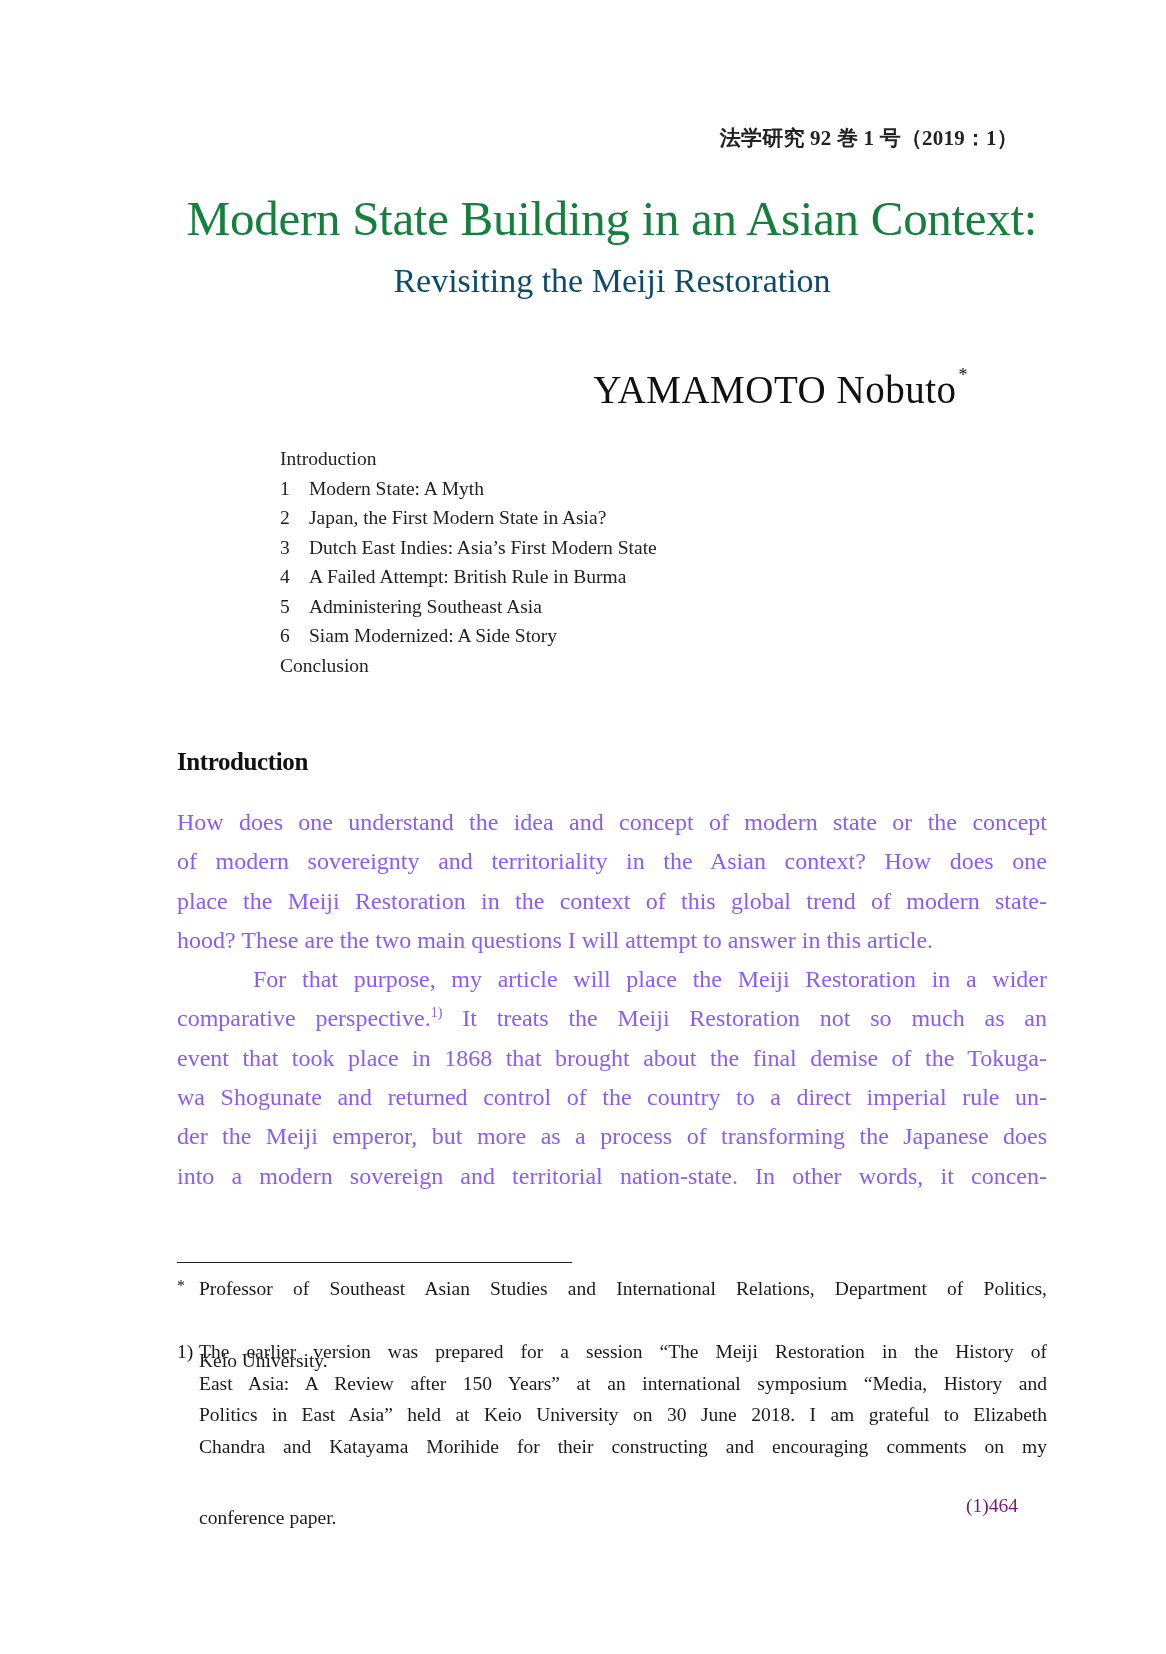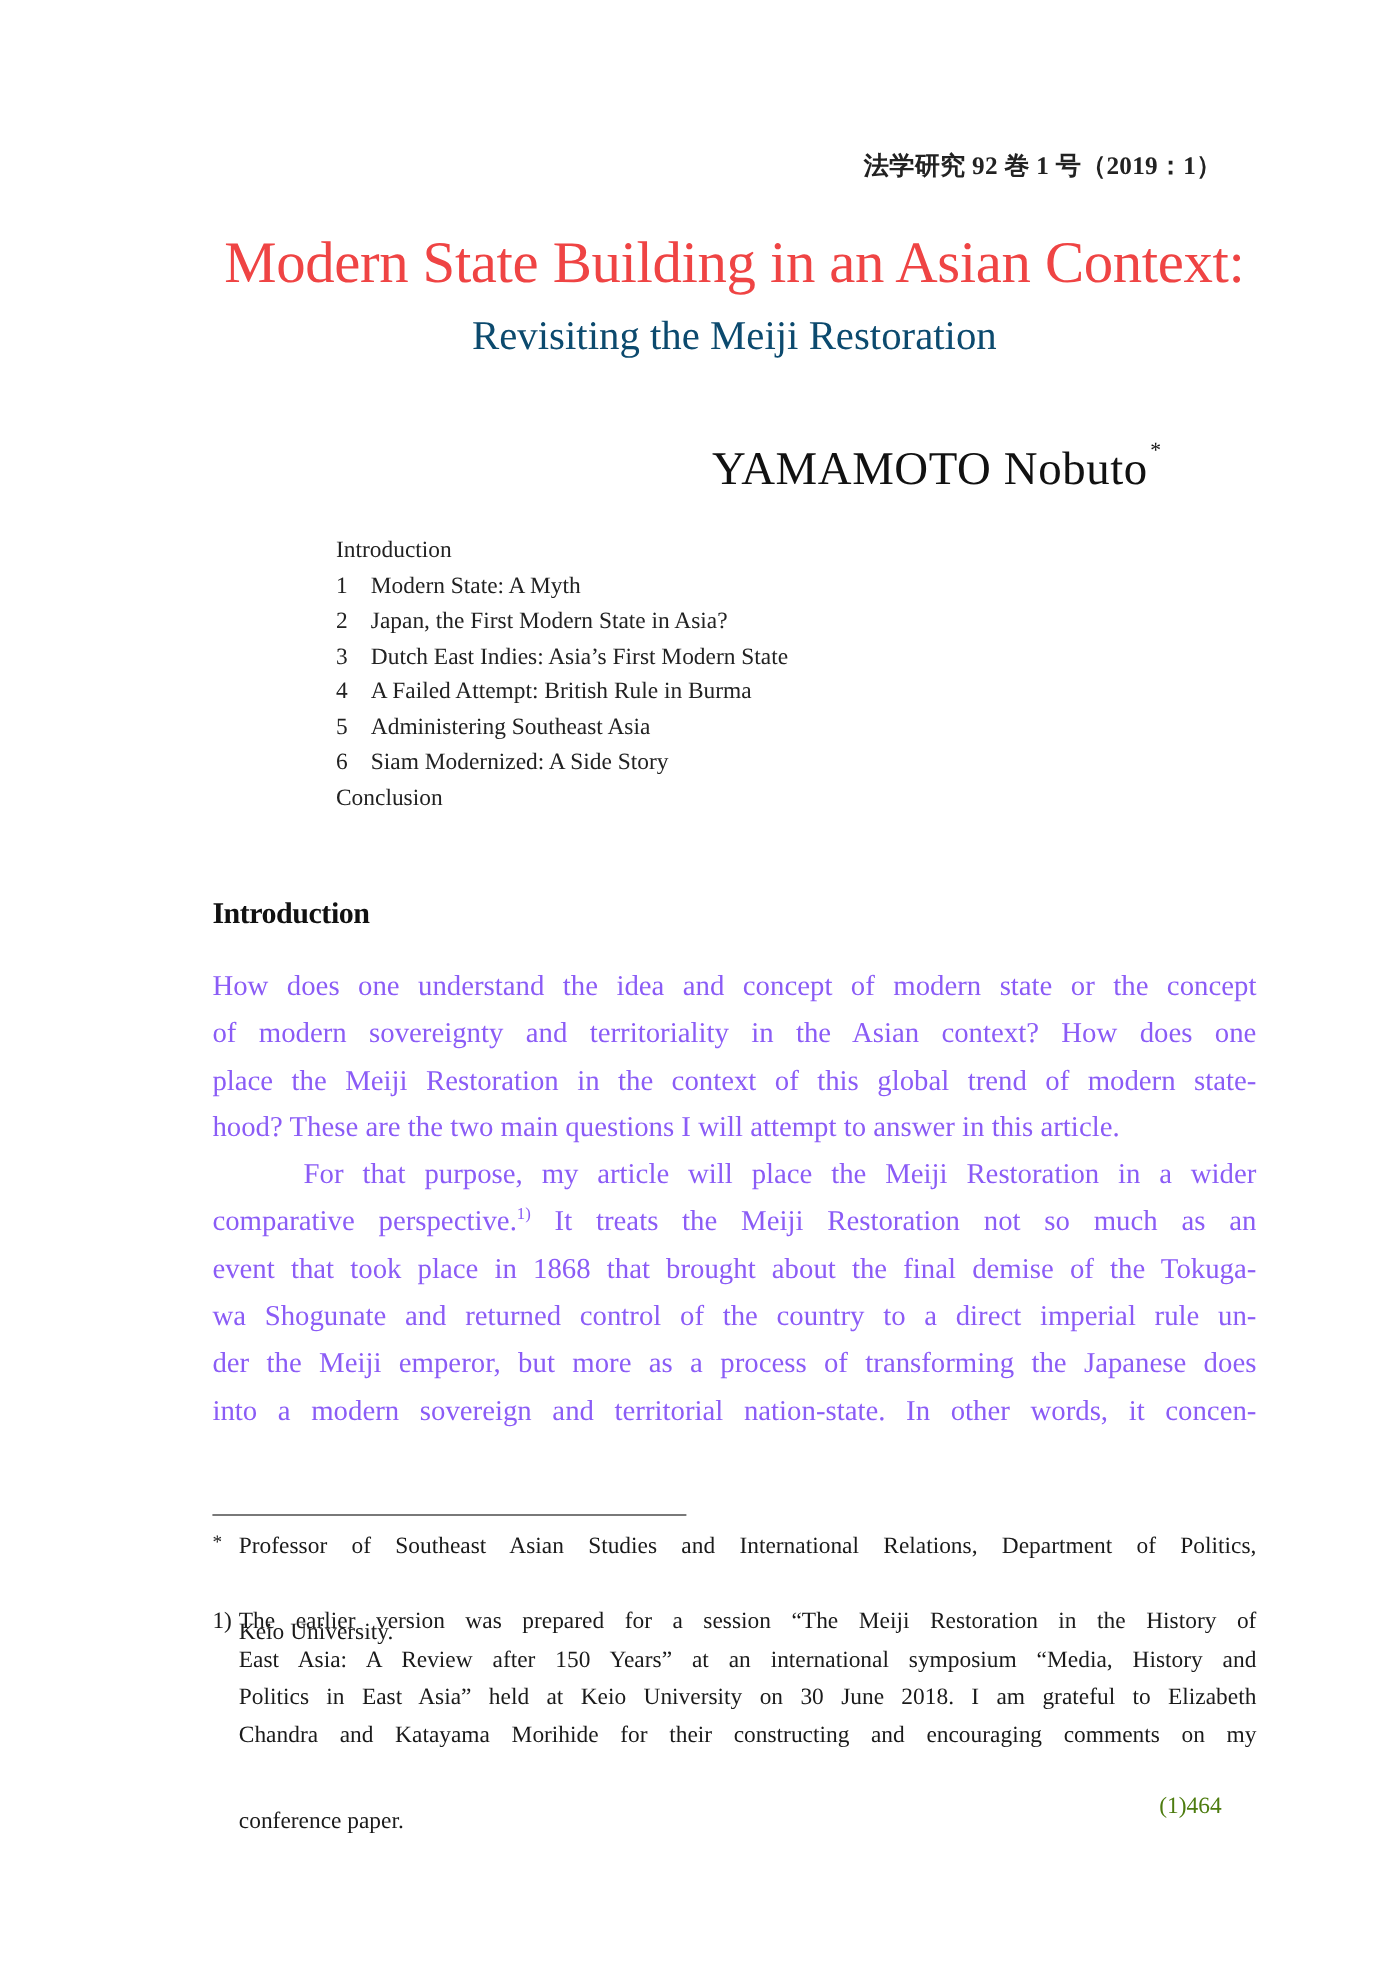--- a/index.html
+++ b/index.html
@@ -10,21 +10,21 @@
     }
     .abs { position: absolute; white-space: nowrap; }
 
     .journal-header {
       top: 124px; right: 148px;
       font-size: 21px; letter-spacing: 0.2px; color: #222; font-weight: bold;
     }
 
     .title {
       top: 190px; left: 177px; width: 870px;
-      font-size: 49px; text-align: center; letter-spacing: -0.3px; color: #ef4444; font-family: Liberation Serif, serif;
+      font-size: 49px; text-align: center; letter-spacing: -0.3px; color: #15803d; font-family: Liberation Serif, serif;
     }
     .subtitle {
       top: 262px; left: 177px; width: 870px;
       font-size: 34px; text-align: center; color: #0c4a6e;
     }
     .author {
       top: 365px; right: 198px;
       font-size: 39px; letter-spacing: 0.5px; color: #111;
     }
     .author sup { font-size: 18px; vertical-align: 22px; margin-left: 2px; }
@@ -62,21 +62,21 @@
       white-space: nowrap; display: flex;
     }
     .fn-mark { width: 22px; display: inline-block; flex: none; }
     .fn-mark.star { font-size: 16px; width: 22px; position: relative; top: -3px; }
     .fn-text { flex: 1; text-align: justify; text-align-last: justify; }
     .fn-text.cont { padding-left: 22px; }
     .fn-text.last { text-align-last: left; margin-top: 40px; }
 
     .page-number {
       top: 1495px; right: 148px;
-      font-size: 19.5px; color: #4d7c0f;
+      font-size: 19.5px; color: #701a75;
     }
   </style>
 </head>
 <body>
 
 <div class="abs journal-header">法学研究 92 巻 1 号（2019：1）</div>
 
 <div class="abs title">Modern State Building in an Asian Context:</div>
 <div class="abs subtitle">Revisiting the Meiji Restoration</div>
 

